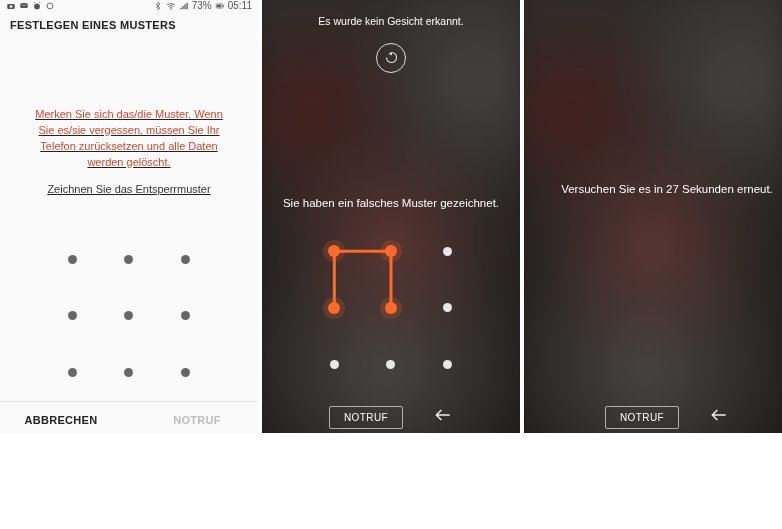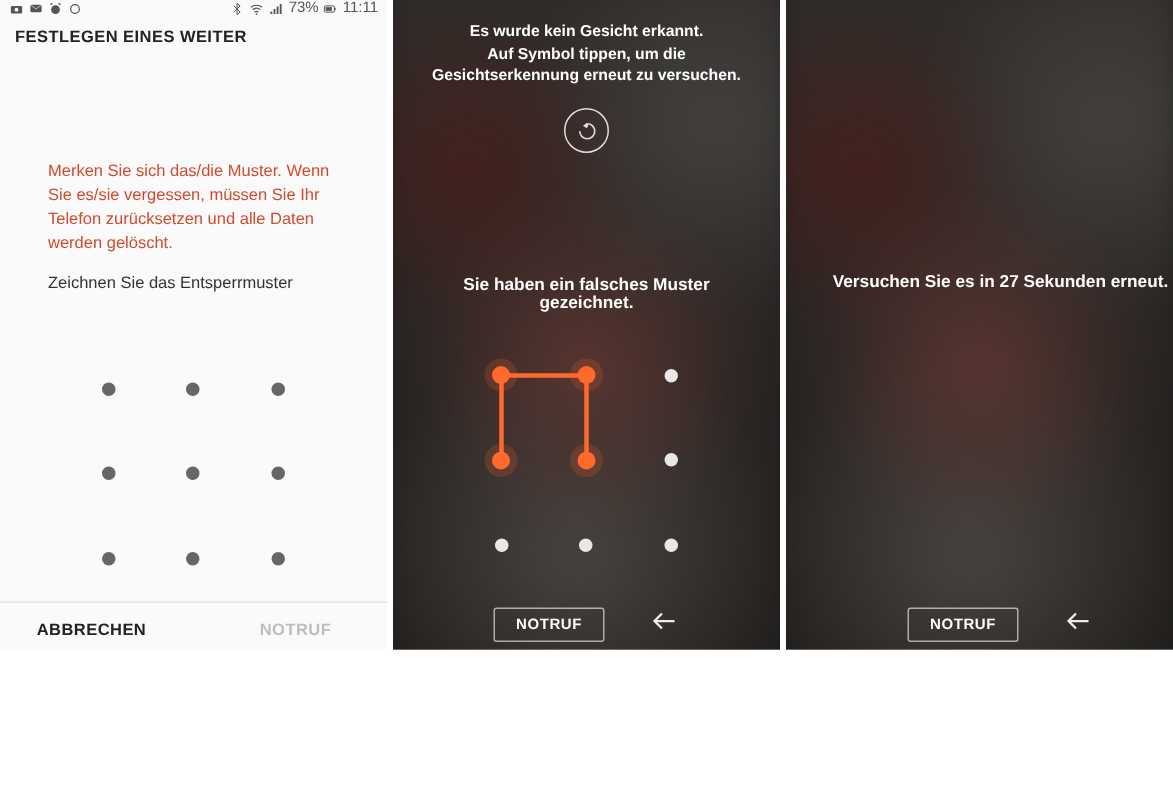--- a/index.html
+++ b/index.html
@@ -1,28 +1,28 @@
 <!DOCTYPE html>
 <html><head>
 <meta charset="utf-8">
 <style>
   * { margin: 0; padding: 0; box-sizing: border-box; font-family: -apple-system, Helvetica, Arial, sans-serif; }
   body { width: 782px; height: 529px; background: #fff; display: flex; gap: 4px; overflow: hidden; }
   .phone { position: relative; height: 433px; display: flex; flex-direction: column; overflow: hidden; }
   .phone.light { width: 258px; background: #fafafa; color: #222; }
-  .phone.dark { width: 258px; background: #2a2826; color: #fff; font-weight: bold; }
+  .phone.dark { width: 258px; background: #2a2826; color: #fff; }
 
   
   .status-bar { height: 22px; display: flex; justify-content: space-between; align-items: center; padding: 0 6px; font-size: 10px; color: #555; }
   .status-left, .status-right { display: flex; align-items: center; gap: 3px; }
   .status-left svg, .status-right svg { width: 10px; height: 10px; fill: #555; }
   .page-title { font-size: 11px; font-weight: 700; padding: 8px 10px 6px; letter-spacing: .3px; }
   .hr { height: 1px; background: #e4e4e4; margin: 0 0 0 0; }
   .light-body { flex: 1; display: flex; flex-direction: column; justify-content: flex-start; }
-  .warning-block { padding: 70px 32px 10px; text-align: left; }
+  .warning-block { padding: 70px 32px 10px; text-align: center; text-decoration: underline; }
   .warning-text { color: #d04a2e; font-size: 11px; line-height: 1.45; }
   .subtext { color: #333; font-size: 11px; margin-top: 12px; }
   .pattern-grid { margin: 26px auto 0; width: 170px; height: 170px; display: grid; grid-template-columns: repeat(3,1fr); grid-template-rows: repeat(3,1fr); justify-items: center; align-items: center; }
   .dot { width: 9px; height: 9px; border-radius: 50%; background: #666; }
   .light-footer { display: flex; border-top: 1px solid #e4e4e4; gap: 14px; }
   .light-footer .btn { flex: 1; text-align: center; padding: 12px 0; font-size: 11px; font-weight: 700; letter-spacing: .3px; }
   .light-footer .btn.disabled { color: #bdbdbd; }
   .nav-bar { height: 34px; display: flex; justify-content: space-around; align-items: center; border-top: 1px solid #eee; }
   .nav-bar svg { width: 16px; height: 16px; fill: none; stroke: #555; stroke-width: 1.4; }
 
@@ -94,25 +94,25 @@
         </svg>
       <svg viewBox="0 0 24 24">
           <path d="M3 20h3v-4H3zM8 20h3v-8H8zM13 20h3V8h-3zM18 20h3V4h-3z"></path>
         </svg>
       <span>73%</span>
       <svg viewBox="0 0 24 24">
           <rect x="3" y="7" width="16" height="10" rx="2" fill="none" stroke="#555" stroke-width="1.6"></rect>
           <rect x="5" y="9" width="10" height="6"></rect>
           <rect x="19" y="10" width="2" height="4"></rect>
         </svg>
-      <span>11:11</span>
-    </div>
-  </div>
-
-  <div class="page-title">FESTLEGEN EINES WEITER</div>
+      <span>05:11</span>
+    </div>
+  </div>
+
+  <div class="page-title">FESTLEGEN EINES MUSTERS</div>
   <div class="hr"></div>
 
   <div class="light-body">
     <div class="warning-block">
       <div class="warning-text">Merken Sie sich das/die Muster. Wenn Sie es/sie vergessen, müssen Sie Ihr Telefon zurücksetzen und alle Daten werden gelöscht.</div>
       <div class="subtext">Zeichnen Sie das Entsperrmuster</div>
     </div>
     <div class="pattern-grid">
       <div class="dot"></div>
       <div class="dot"></div>
@@ -149,21 +149,20 @@
         </svg></span>
   </div>
 </div>
 
 <div class="phone dark">
   <div class="dark-bg"></div>
   <div class="dark-overlay"></div>
   <div class="dark-content">
     <div class="face-msg">
       <div>Es wurde kein Gesicht erkannt.</div>
-      <div>Auf Symbol tippen, um die Gesichtserkennung erneut zu versuchen.</div>
     </div>
     <div class="retry-circle">
       <svg viewBox="0 0 24 24">
           <path d="M4 12a8 8 0 108-8v3M12 4l-3 2 3 2"></path>
         </svg>
     </div>
 
     <div class="mid-spacer"></div>
 
     <div class="pattern-msg">Sie haben ein falsches Muster gezeichnet.</div>

